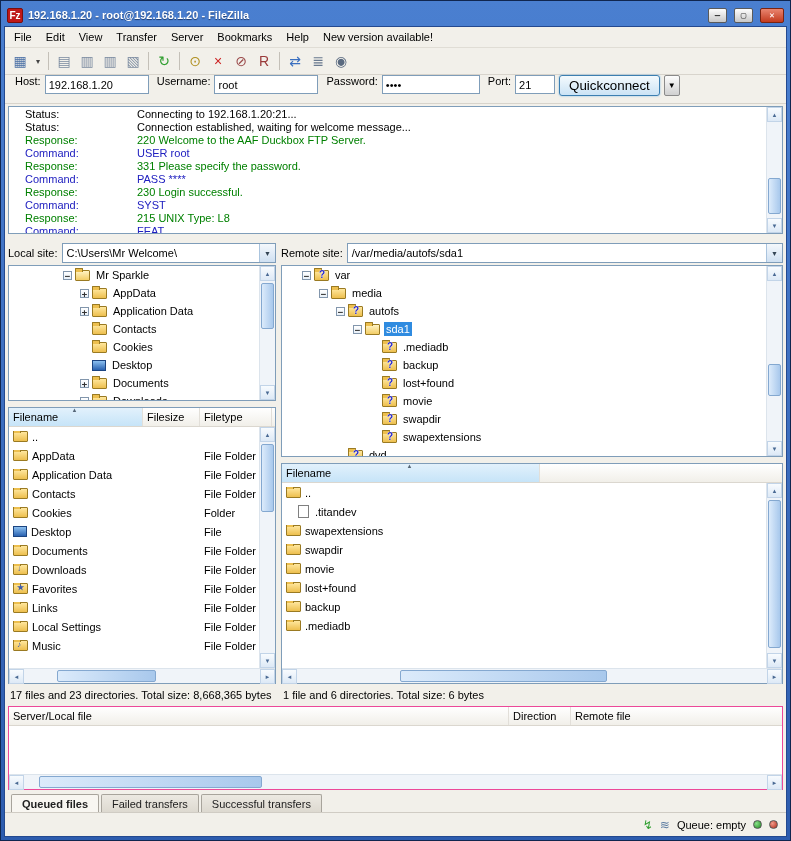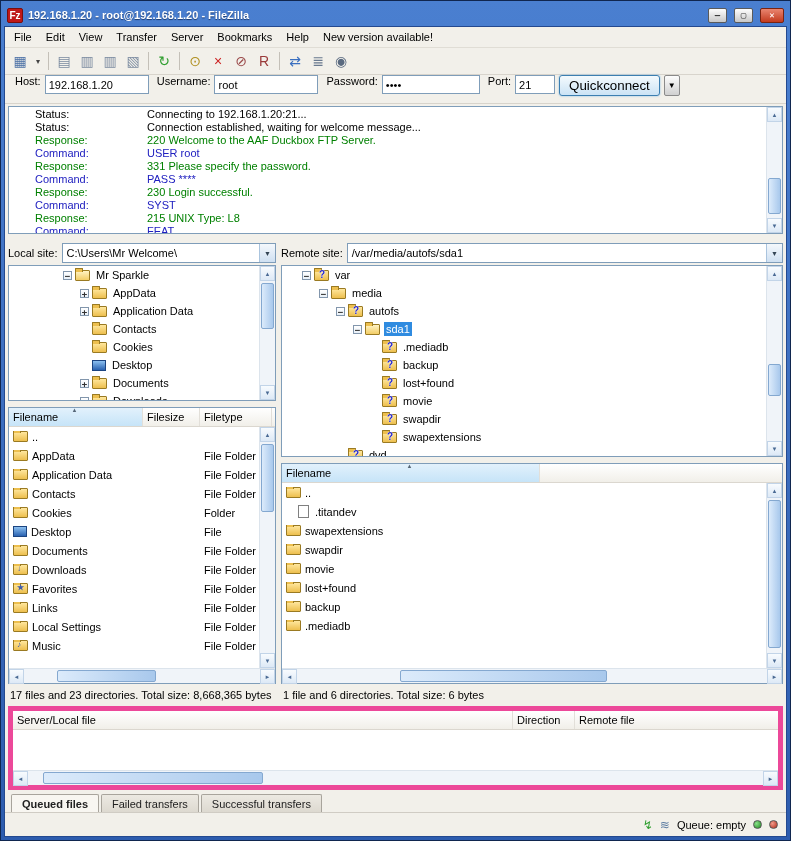--- a/index.html
+++ b/index.html
@@ -28,21 +28,21 @@
   .quickbar{height:29px;display:flex;align-items:flex-start;gap:4px;padding:0 6px;border-bottom:1px solid #d8d4cc;}
   .qlabel{margin-left:4px;}
   .qc-input{height:19px;border:1px solid #7f9db9;padding:1px 3px;font:11px "Liberation Sans",sans-serif;}
   .qc-btn{height:21px;padding:2px 9px;border:1px solid #3c7fb1;border-radius:3px;
     background:linear-gradient(#f4fafd,#cbe3f5);box-shadow:0 0 2px #7ab8e8;}
   .qc-dd{height:21px;width:16px;border:1px solid #8a8a8a;border-radius:2px;background:linear-gradient(#fdfdfd,#d0d0d0);
     font-size:8px;display:inline-flex;align-items:center;justify-content:center;}
   
   .logwrap{height:128px;margin:2px 3px 0;background:#fff;border:1px solid #7f9db9;position:relative;overflow:hidden;}
   .loglines{position:absolute;left:0;top:1px;right:17px;}
-  .logline{display:flex;line-height:13px;white-space:nowrap;padding-left:26px;}
+  .logline{display:flex;line-height:13px;white-space:nowrap;padding-left:16px;}
   .lpfx{width:112px;flex:none;}
   .logline.status{color:#000;}
   .logline.response{color:#008000;}
   .logline.command{color:#2020c0;}
   
   .sbv{position:absolute;top:0;right:0;bottom:0;width:16px;background:#f0f4f9;border-left:1px solid #dce4ec;display:flex;flex-direction:column;}
   .sbh{position:absolute;left:0;right:0;bottom:0;height:15px;background:#f0f4f9;border-top:1px solid #dce4ec;display:flex;}
   .sba{flex:none;width:15px;height:15px;display:flex;align-items:center;justify-content:center;
     font-size:6px;color:#4a6a94;background:linear-gradient(#f8fbfe,#dde9f6);border:1px solid #c2d4e8;}
   .sbt{flex:1;position:relative;}
@@ -88,21 +88,21 @@
   .hcell.fillh{flex:1;border-right:none;}
   .hcell.sorted{background:linear-gradient(#e2f1fc,#c6e4f8);}
   .sortarrow{position:absolute;top:-1px;left:50%;margin-left:-4px;font-size:6px;color:#567;}
   .rowsarea{flex:1;overflow:hidden;margin-right:16px;}
   .lrow{height:19px;display:flex;align-items:center;white-space:nowrap;}
   .cell{padding:0 4px;overflow:hidden;flex:none;}
   .cell.name{display:flex;align-items:center;}
   .cell.size{text-align:right;}
   .statusline{height:20px;display:flex;align-items:center;padding:2px 2px 0;flex:none;}
   
-  .queue{height:84px;margin:2px 3px 0;background:#fff;border:5px solid #ec4899;display:flex;flex-direction:column;position:relative;flex:none;}
+  .queue{height:84px;margin:2px 3px 0;background:#fff;border:1px solid #ec4899;display:flex;flex-direction:column;position:relative;flex:none;}
   .queue .rowsarea{margin-right:0;}
   .tabsrow{height:22px;display:flex;align-items:flex-end;gap:2px;padding:2px 0 0 6px;flex:none;}
   .tab{padding:3px 10px 2px;border:1px solid #a8a49c;border-bottom:none;background:linear-gradient(#ece9e2,#ddd9d0);
     border-radius:2px 2px 0 0;color:#222;}
   .tab.active{background:#f8f6f1;font-weight:bold;}
   
   .statusbar{height:24px;display:flex;align-items:center;gap:7px;padding:0 8px;border-top:1px solid #d0ccc4;flex:none;}
   .sbspacer{flex:1;}
   .sicon{font-size:12px;}
   .led{width:9px;height:9px;border-radius:50%;border:1px solid #555;}

